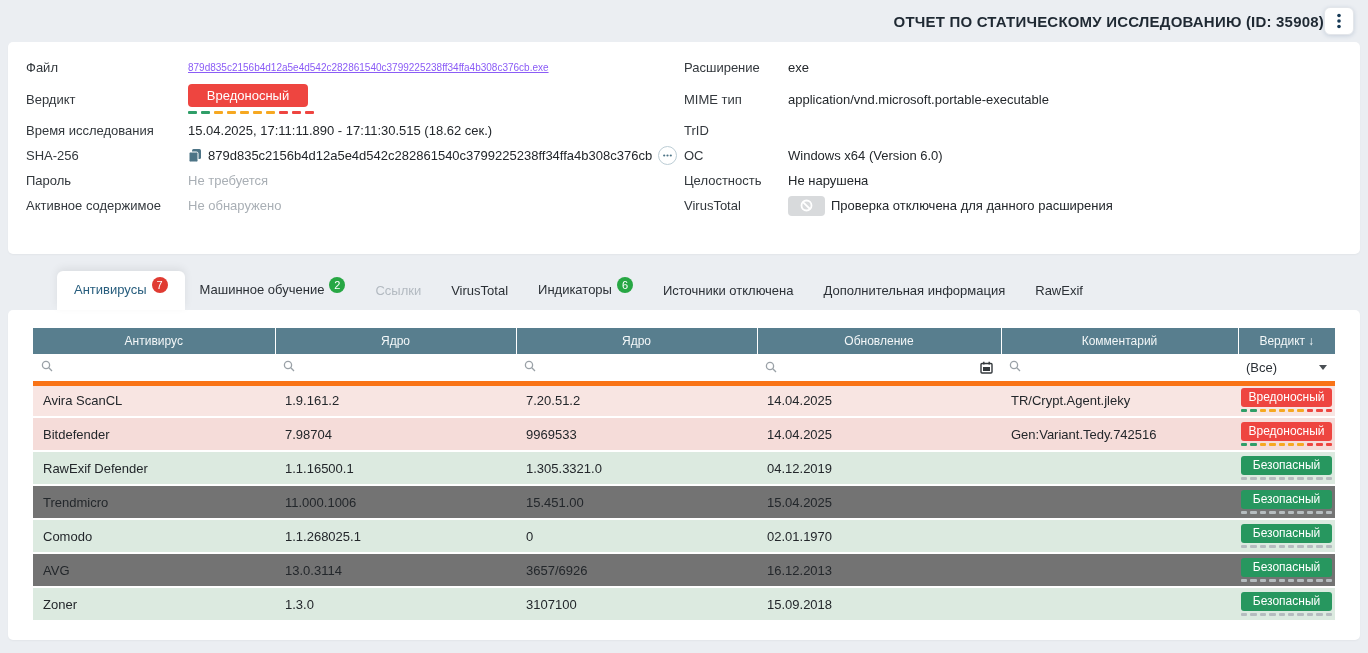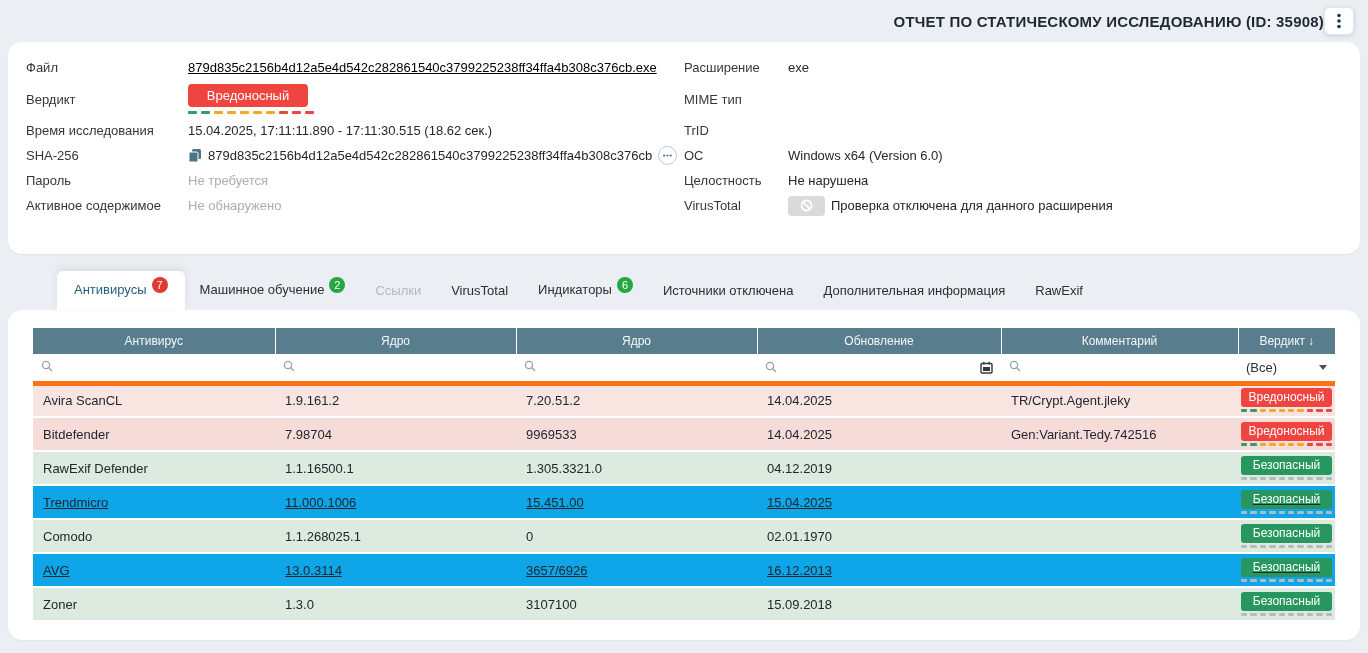--- a/index.html
+++ b/index.html
@@ -9,30 +9,30 @@
     background: #ebeef2;
     color: #23272b;
     overflow: hidden;
   }
   
   .titlebar { display:flex; align-items:center; justify-content:flex-end; padding:8px 14px 6px 12px; height:40px; }
   .page-title { font-size:15px; font-weight:700; color:#1f2933; letter-spacing:.2px; }
   .kebab-btn { width:30px; height:28px; background:#fff; border:1px solid #e3e6ea; border-radius:6px;
     box-shadow:0 1px 4px rgba(40,70,120,.18); display:flex; align-items:center; justify-content:center; cursor:pointer; }
   
-  .panel { background:#fff; border-radius:14px; margin:8px 8px; box-shadow:0 1px 2px rgba(0,0,0,.04); }
+  .panel { background:#fff; border-radius:5px; margin:8px 8px; box-shadow:0 1px 2px rgba(0,0,0,.04); }
   .info-panel { margin-top:2px; padding:13px 18px 15px 18px; display:flex; height:212px; }
   .info-col { width:50%; }
   .info-row { display:flex; align-items:center; min-height:25px; padding:1px 0; }
   .info-row.tall { min-height:38px; }
   .info-label { flex:0 0 162px; font-size:13px; color:#33383d; }
   .col-right .info-label { flex:0 0 104px; }
   .info-value { font-size:13px; color:#23272b; display:flex; align-items:center; gap:6px; }
   .muted { color:#a9afb5; }
-  a.file-link { color:#000000; font-size:13px; text-decoration:underline; }
+  a.file-link { color:#8b5cf6; font-size:10px; text-decoration:underline; }
   
   .vbadge-big { display:inline-block; min-width:120px; text-align:center; padding:4px 14px; border-radius:4px;
     color:#fff; font-size:13px; }
   .bg-malicious { background:#ee4540; }
   .bg-safe { background:#27975f; }
   .dashrow { display:flex; gap:4px; margin-top:4px; }
   .dashrow span { width:9px; height:3px; border-radius:1px; display:inline-block; }
   
   .icon-btn { background:none; border:none; cursor:pointer; display:inline-flex; align-items:center; }
   .more-btn { width:19px; height:19px; border-radius:50%; border:1px solid #bccdd5; background:#fff;
@@ -54,21 +54,21 @@
   .table-panel { height:330px; padding:18px 25px; margin-top:0; }
   table { border-collapse:collapse; table-layout:fixed; width:1302px; }
   thead th { background:#587e8e; color:#f3f7f8; font-weight:400; font-size:12px; height:26px; text-align:center; position:relative; }
   thead th + th { border-left:1px solid rgba(255,255,255,.45); }
   .filter-row td { background:#fff; height:29px; border-bottom:5px solid #f97316; padding:0 8px; font-size:13px; }
   .filter-inner { display:flex; align-items:center; justify-content:space-between; }
   tbody tr.data td { height:34px; font-size:13px; padding:0 10px; border-bottom:2px solid #fff; }
   tr.malicious.odd td { background:#f8e5e2; }
   tr.malicious.even td { background:#f5dcd9; }
   tr.safe.odd td { background:#dceae0; }
-  tr.safe.even td { background:#0ea5e9;text-decoration:underline; }
+  tr.safe.even td { background:#737373; }
   td.verdict-cell { padding:2px 3px 3px 3px !important; }
   .vbadge-small { display:block; width:100%; text-align:center; padding:2px 0 3px 0; border-radius:3px; color:#fff; font-size:12px; }
   .verdict-cell .dashrow { gap:3px; margin-top:2px; justify-content:space-between; }
   .verdict-cell .dashrow span { width:8px; height:3px; }
   .allfilter { display:flex; align-items:center; justify-content:space-between; width:100%; color:#2b3036; }
   .caret { width:0; height:0; border-left:4px solid transparent; border-right:4px solid transparent; border-top:5px solid #4a4f54; display:inline-block; }
   .sort-arrow { font-size:12px; margin-left:3px; }
 </style>
 </head>
 <body>
@@ -154,20 +154,21 @@
   </div>
   <div class="info-col col-right">
 
     <div class="info-row">
       <div class="info-label">Расширение</div>
       <div class="info-value">exe</div>
     </div>
 
     <div class="info-row tall">
       <div class="info-label">MIME тип</div>
+      <div class="info-value">application/vnd.microsoft.portable-executable</div>
     </div>
 
     <div class="info-row">
       <div class="info-label">TrID</div>
     </div>
 
     <div class="info-row">
       <div class="info-label">ОС</div>
       <div class="info-value">Windows x64 (Version 6.0)</div>
     </div>

